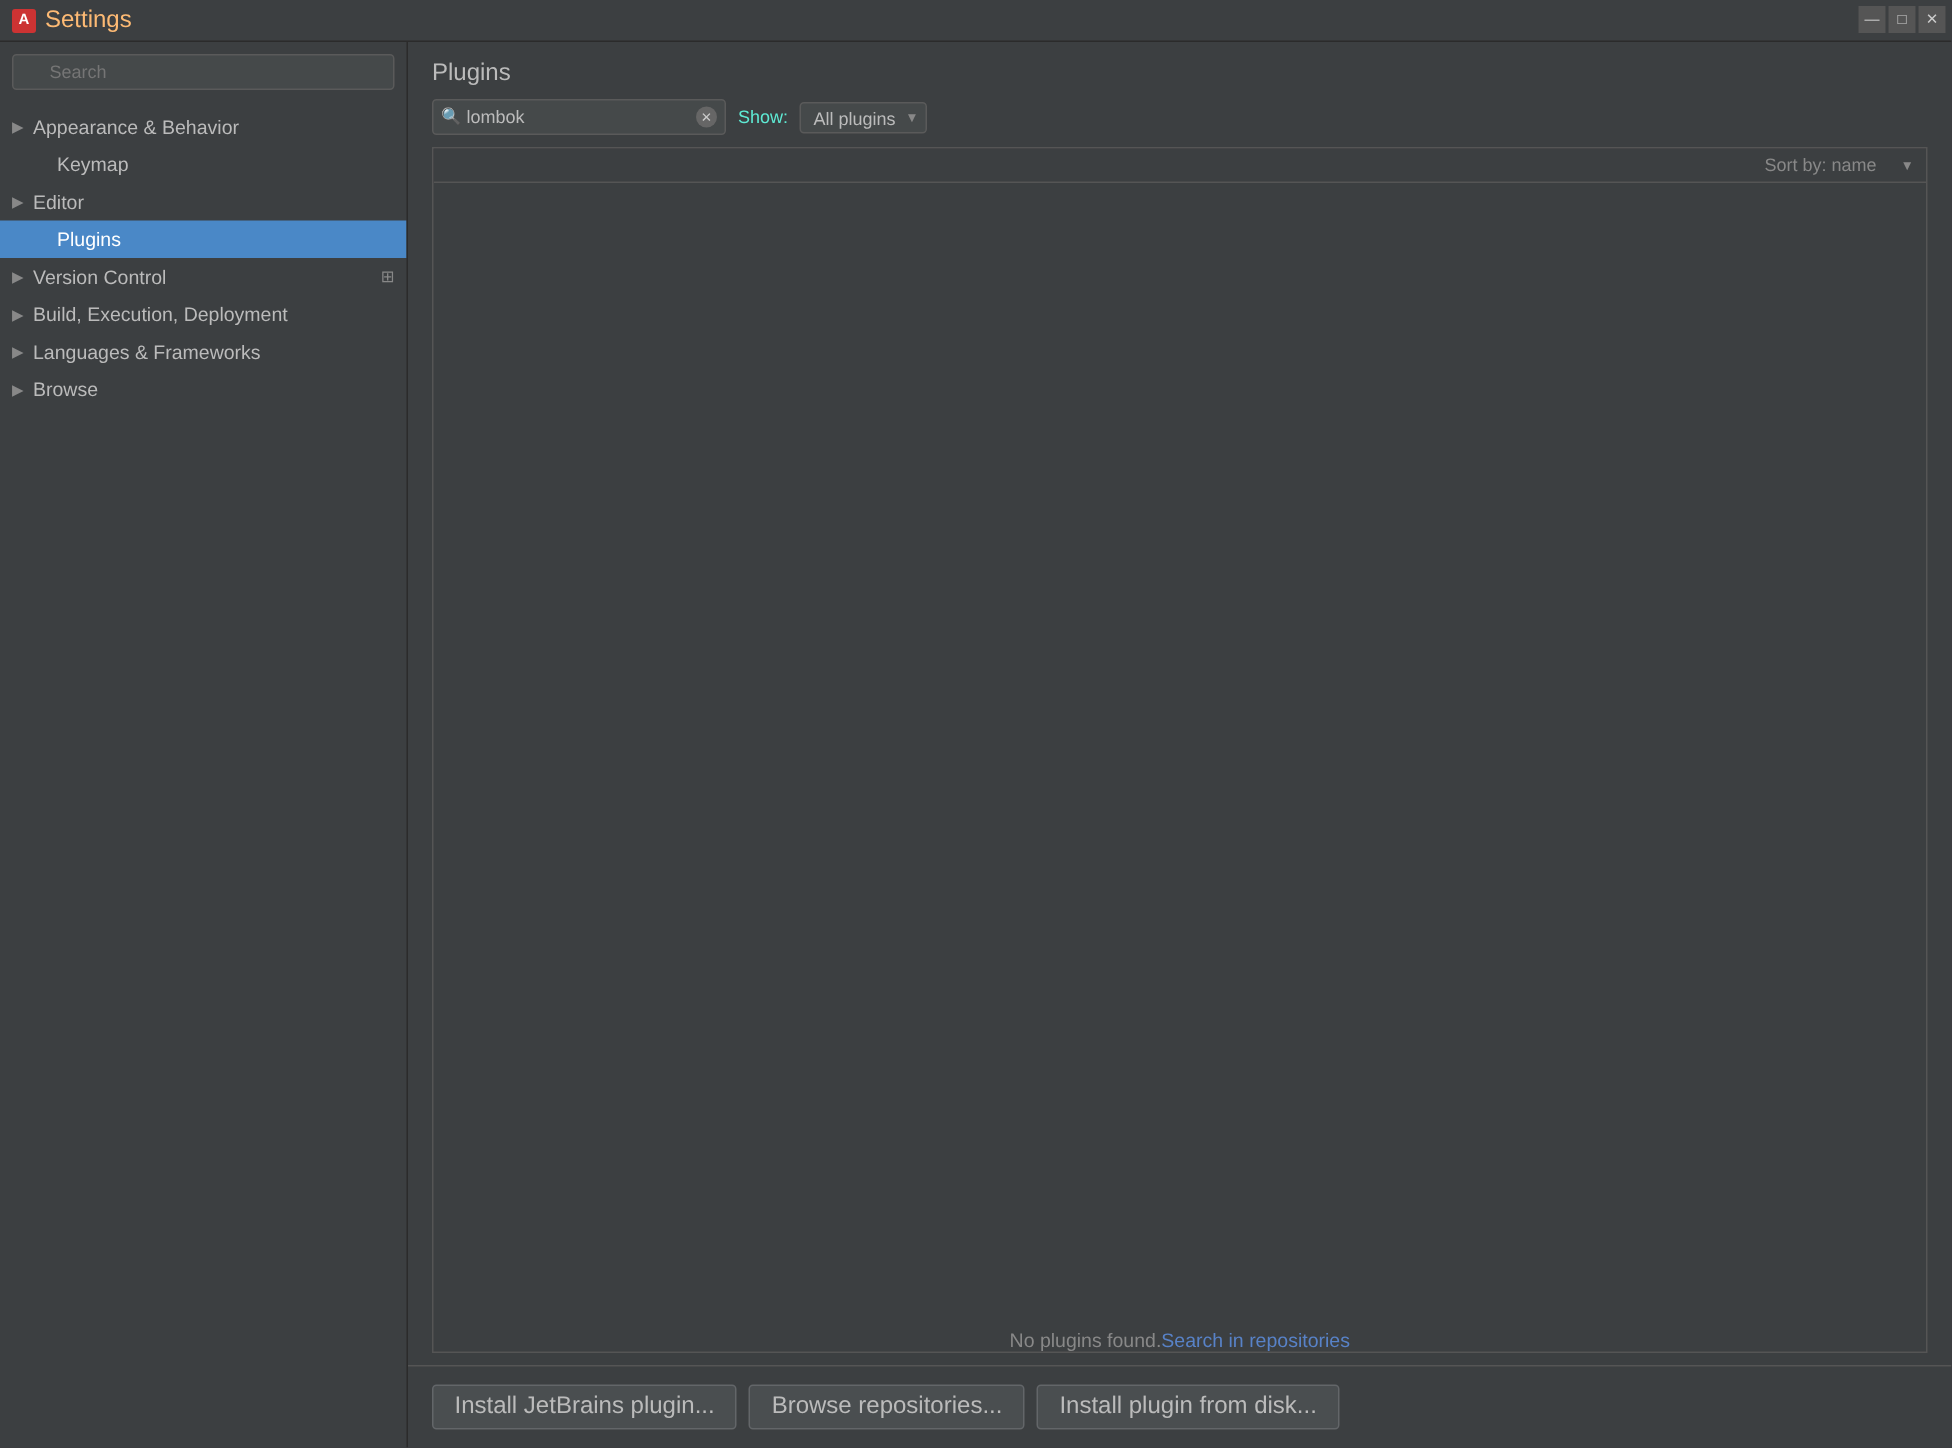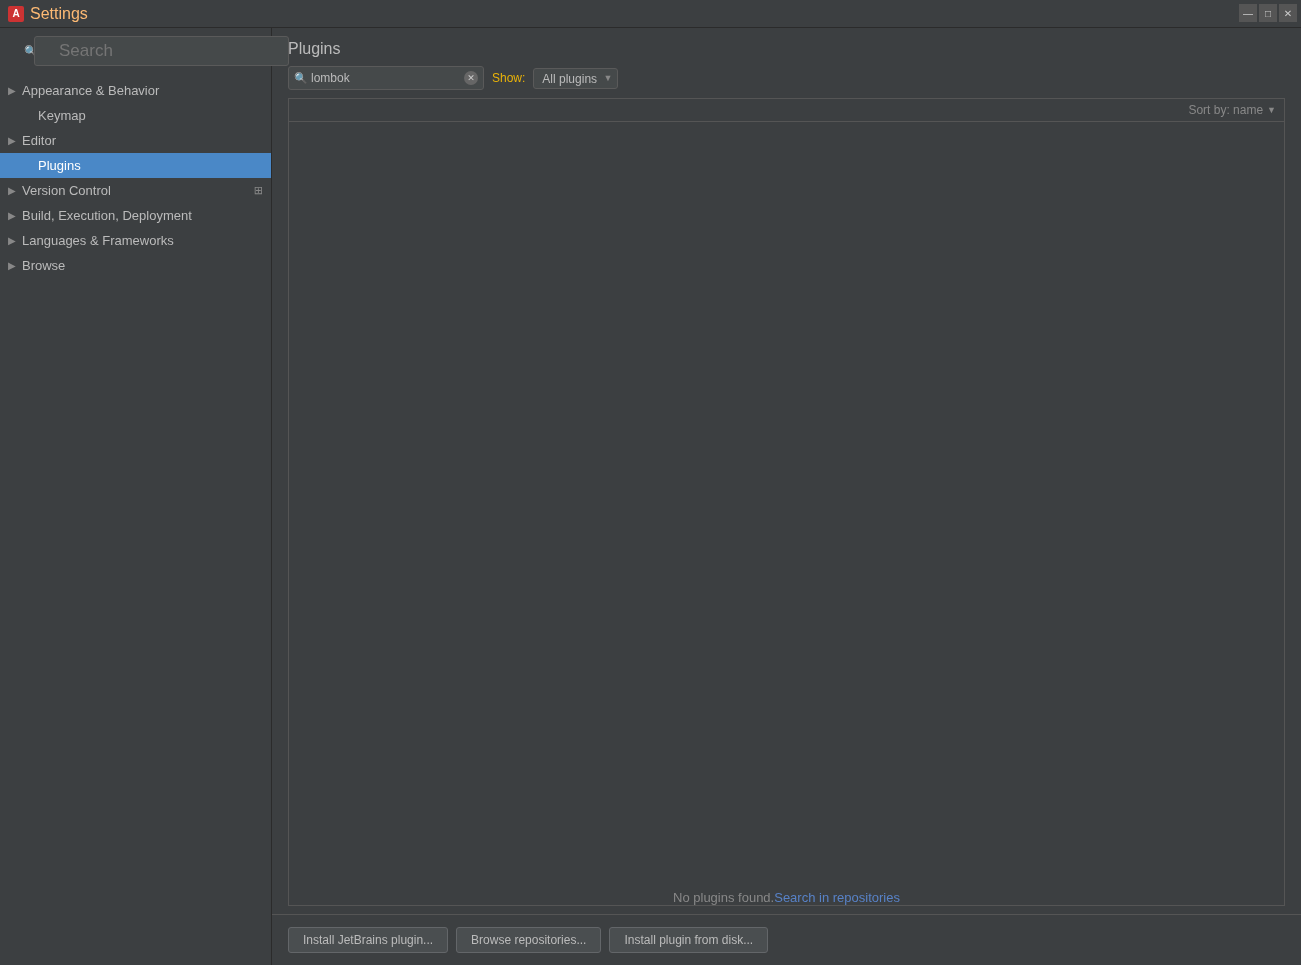--- a/index.html
+++ b/index.html
@@ -80,24 +80,23 @@
     .search-box-wrap {
       padding: 8px;
     }
     .search-box {
       width: 100%;
       background: #45494a;
       border: 1px solid #5a5a5a;
       border-radius: 3px;
       color: #bbbbbb;
       padding: 4px 8px 4px 24px;
-      font-size: 17px;
+      font-size: 12px;
       outline: none;
       position: relative;
-      margin-left: 26px;
     }
     .search-box-container {
       position: relative;
     }
     .search-icon-side {
       position: absolute;
       left: 16px;
       top: 50%;
       transform: translateY(-50%);
       color: #888;
@@ -204,21 +203,21 @@
       background: #666;
       border-radius: 50%;
       display: flex;
       align-items: center;
       justify-content: center;
       font-size: 9px;
       color: #ccc;
     }
 
     .show-label {
-      color: #eab308;
+      color: #5eead4;
       font-size: 12px;
     }
 
     .show-dropdown {
       background: #45494a;
       border: 1px solid #5a5a5a;
       border-radius: 3px;
       color: #bbbbbb;
       padding: 3px 20px 2px 8px;
       font-size: 12px;
@@ -257,21 +256,21 @@
       padding: 4px 8px;
       text-align: right;
       background: #3c3f41;
       font-size: 12px;
       color: #888;
     }
     .sort-bar-content {
       display: flex;
       justify-content: flex-end;
       align-items: center;
-      gap: 4px;
+      gap: 16px;
     }
 
     .plugin-list-content {
       flex: 1;
       display: flex;
       align-items: flex-end;
       justify-content: center;
       color: #888;
       font-size: 13px;
     }
@@ -298,21 +297,21 @@
     .bottom-buttons {
       display: flex;
       gap: 8px;
     }
     .bottom-btn {
       background: #4a4e50;
       border: 1px solid #636669;
       border-radius: 3px;
       color: #bbbbbb;
       padding: 5px 14px;
-      font-size: 12px;
+      font-size: 16px;
       cursor: pointer;
     }
   </style>
 </head>
 <body>
 
 <div class="title-bar">
   <div class="title-bar-icon">A</div>
   <span class="title-bar-text">Settings</span>
   <div class="title-bar-controls">

